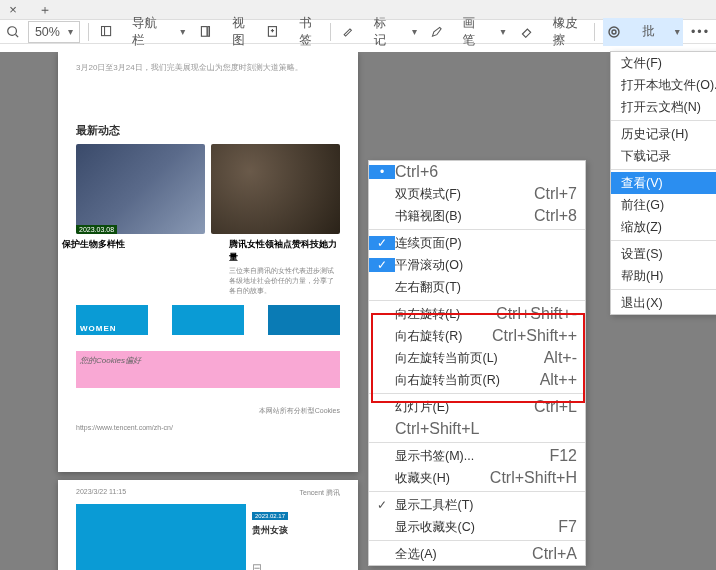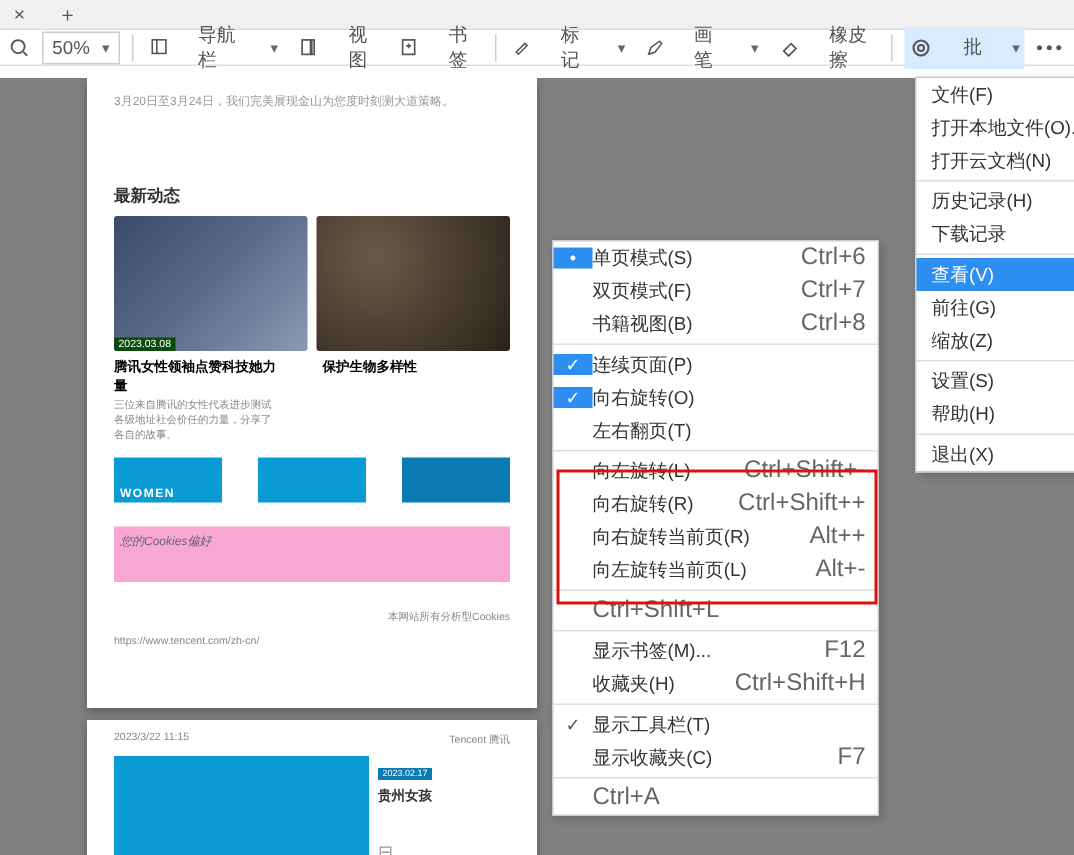--- a/index.html
+++ b/index.html
@@ -156,25 +156,25 @@
     <div class="pg-head">3月20日至3月24日，我们完美展现金山为您度时刻测大道策略。</div>
     <div class="pg-sect">最新动态</div>
     <div class="img-row">
       <div class="img-card grad1">
         <div class="date-tag">2023.03.08</div>
       </div>
       <div class="img-card grad2"></div>
     </div>
     <div style="display:flex; gap:6px;">
       <div style="flex:1;">
+        <div class="art-title" style="padding-left:4px;">保护生物多样性</div>
+      </div>
+      <div style="flex:1;">
         <div class="art-title">腾讯女性领袖点赞科技她力量</div>
         <div class="art-sub">三位来自腾讯的女性代表进步测试各级地址社会价任的力量，分享了各自的故事。</div>
-      </div>
-      <div style="flex:1;">
-        <div class="art-title" style="padding-left:4px;">保护生物多样性</div>
       </div>
     </div>
     <div class="women-row">
       <div class="women-tile">WOMEN</div>
       <div class="women-tile"></div>
       <div class="women-tile"></div>
     </div>
     <div class="cookies-banner">
       <div class="cookies-title">您的Cookies偏好</div>
       <div style="height:18px;"></div>
@@ -236,71 +236,75 @@
   <hr>
   <div class="mi">
       <span>退出(X)</span>
     </div>
 </div>
 
 <div class="menu menu-l">
   <div id="submenu-slot">
       <div class="mi">
         <span class="chk hl">•</span>
-        <span class="lbl">单页模式(S)</span>
         <span class="sc">Ctrl+6</span>
       </div>
       <div class="mi">
         <span class="chk"></span>
         <span class="lbl">双页模式(F)</span>
         <span class="sc">Ctrl+7</span>
       </div>
       <div class="mi">
         <span class="chk"></span>
         <span class="lbl">书籍视图(B)</span>
         <span class="sc">Ctrl+8</span>
       </div>
       <hr>
       <div class="mi">
         <span class="chk hl">✓</span>
         <span class="lbl">连续页面(P)</span>
         <span class="sc"></span>
       </div>
       <div class="mi">
         <span class="chk hl">✓</span>
-        <span class="lbl">向右旋转(O)</span>
+        <span class="lbl">平滑滚动(O)</span>
         <span class="sc"></span>
       </div>
       <div class="mi">
         <span class="chk"></span>
         <span class="lbl">左右翻页(T)</span>
         <span class="sc"></span>
       </div>
       <hr>
       <div class="mi">
         <span class="chk"></span>
         <span class="lbl">向左旋转(L)</span>
         <span class="sc">Ctrl+Shift+-</span>
       </div>
       <div class="mi">
         <span class="chk"></span>
         <span class="lbl">向右旋转(R)</span>
         <span class="sc">Ctrl+Shift++</span>
       </div>
       <div class="mi">
         <span class="chk"></span>
+        <span class="lbl">向左旋转当前页(L)</span>
+        <span class="sc">Alt+-</span>
+      </div>
+      <div class="mi">
+        <span class="chk"></span>
         <span class="lbl">向右旋转当前页(R)</span>
         <span class="sc">Alt++</span>
       </div>
-      <div class="mi">
-        <span class="chk"></span>
-        <span class="lbl">向左旋转当前页(L)</span>
-        <span class="sc">Alt+-</span>
-      </div>
-      <hr>
+      <hr>
+      <div class="mi">
+        <span class="chk"></span>
+        <span class="lbl">幻灯片(E)</span>
+        <span class="sc">Ctrl+L</span>
+      </div>
       <div class="mi">
         <span class="chk"></span>
         <span class="sc">Ctrl+Shift+L</span>
       </div>
       <hr>
       <div class="mi">
         <span class="chk"></span>
         <span class="lbl">显示书签(M)...</span>
         <span class="sc">F12</span>
       </div>
@@ -316,18 +320,19 @@
         <span class="sc"></span>
       </div>
       <div class="mi">
         <span class="chk"></span>
         <span class="lbl">显示收藏夹(C)</span>
         <span class="sc">F7</span>
       </div>
       <hr>
       <div class="mi">
         <span class="chk"></span>
+        <span class="lbl">全选(A)</span>
         <span class="sc">Ctrl+A</span>
       </div>
     </div>
 </div>
 
 <div class="red-box"></div>
 
 </body></html>

